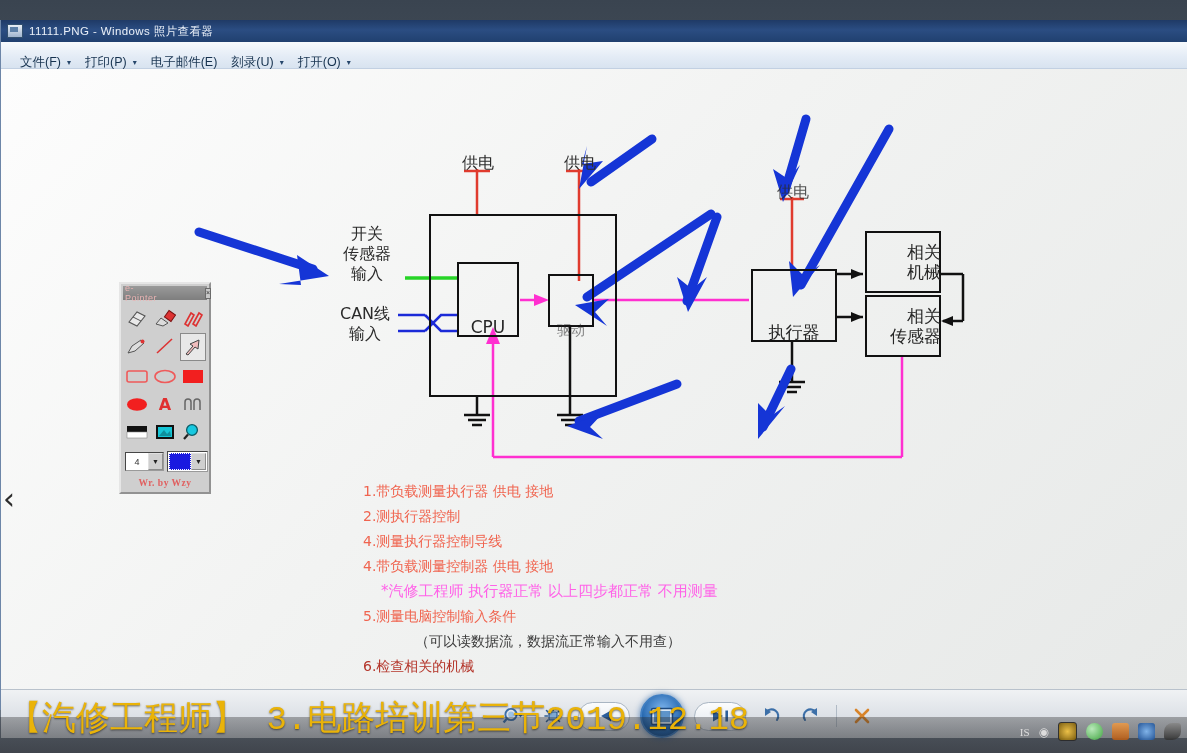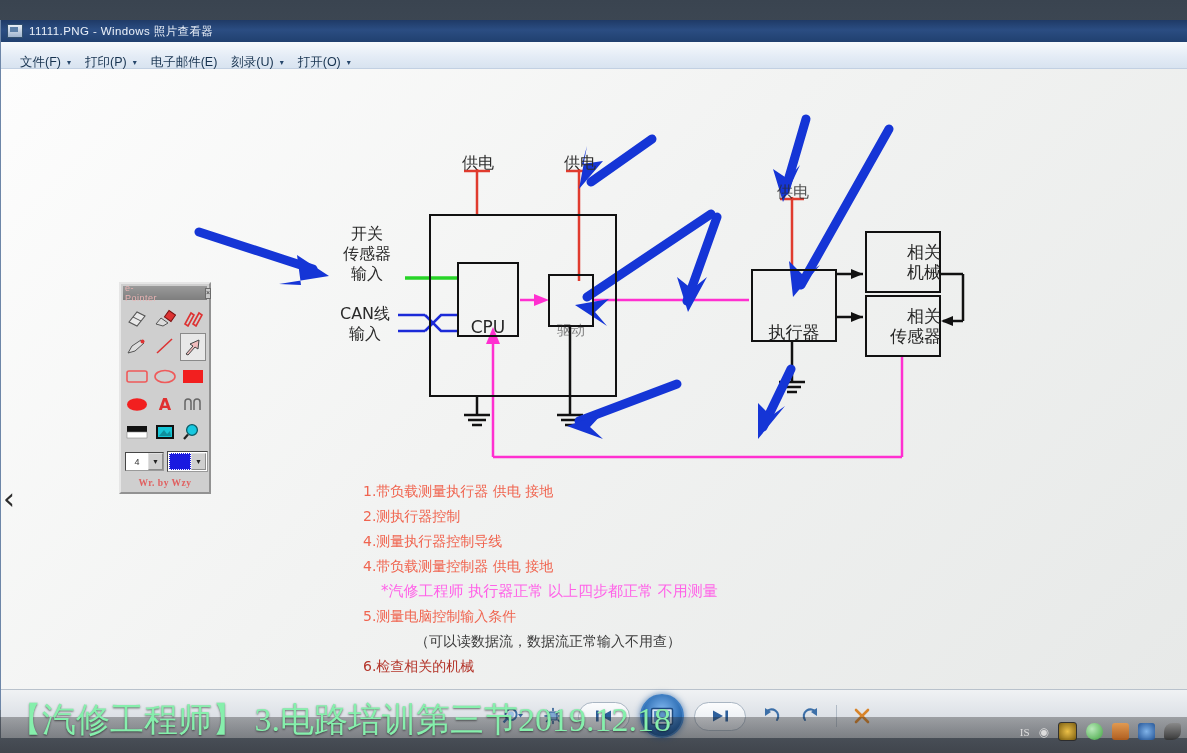--- a/index.html
+++ b/index.html
@@ -89,22 +89,22 @@
      cursor:pointer;color:#3b6ea5;}
   .tb-pill{display:flex;align-items:center;background:linear-gradient(180deg,#fbfcfd,#e3e8ee);
      border:1px solid #a9b5c2;border-radius:15px;height:27px;padding:0 4px;}
   .tb-play{width:40px;height:40px;border-radius:50%;
      background:radial-gradient(circle at 50% 35%,#7fb6ef,#1c5fa8 70%,#143f73);
      border:2px solid #3f7ec2;display:flex;align-items:center;justify-content:center;
      box-shadow:0 0 6px rgba(30,90,160,.7);}
   .tb-sep{width:1px;height:22px;background:#b0bac5;}
 
   
-  .caption{position:absolute;left:8px;top:700px;color:#86efac;font-size:34px;
-     line-height:40px;white-space:nowrap;font-family:Liberation Serif, serif;
+  .caption{position:absolute;left:8px;top:700px;color:#eab308;font-size:34px;
+     line-height:40px;white-space:nowrap;font-family:Liberation Mono, monospace;
      text-shadow:0 1px 2px rgba(0,0,0,.55);}
   .taskstrip{position:absolute;left:0;top:717px;width:1187px;height:36px;
      background:linear-gradient(180deg,rgba(38,38,40,.35),rgba(28,28,30,.55));}
   .tray{position:absolute;right:6px;top:722px;display:flex;align-items:center;gap:9px;}
   .tray .ti{width:17px;height:17px;border-radius:3px;opacity:.92;}
 </style>
 </head>
 <body>
 
 <div id="root">

